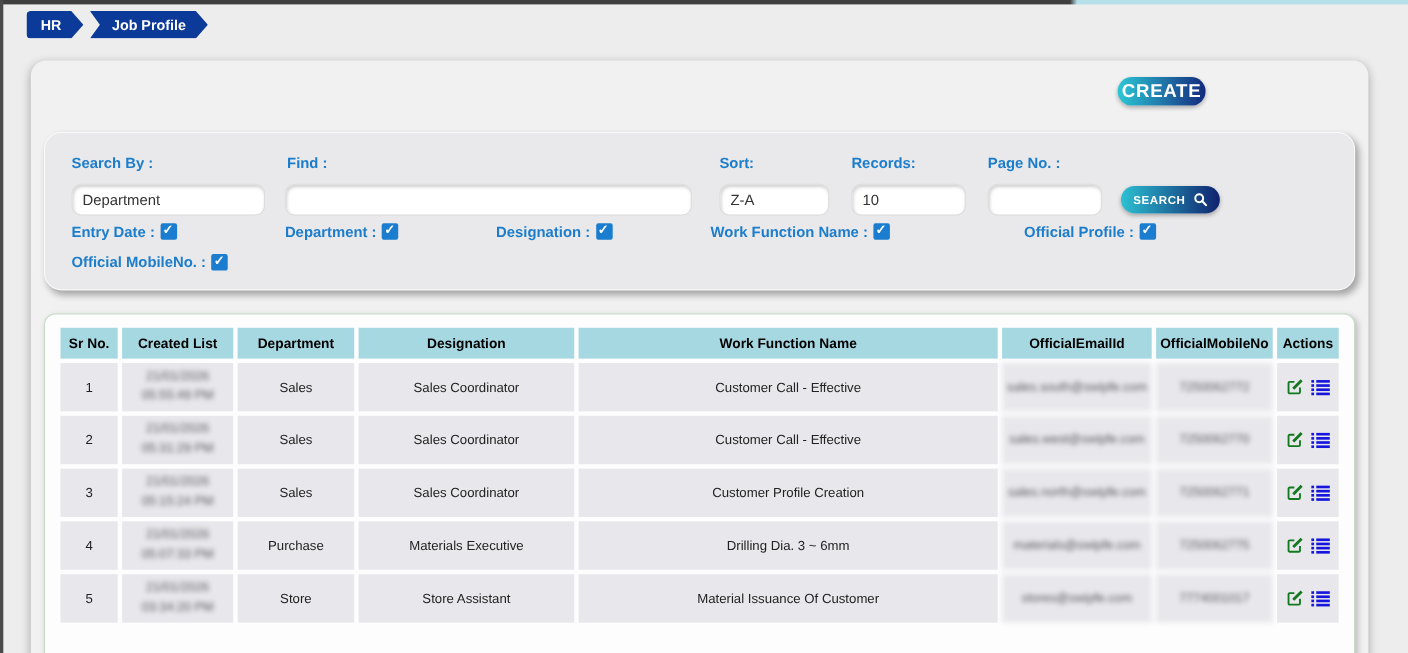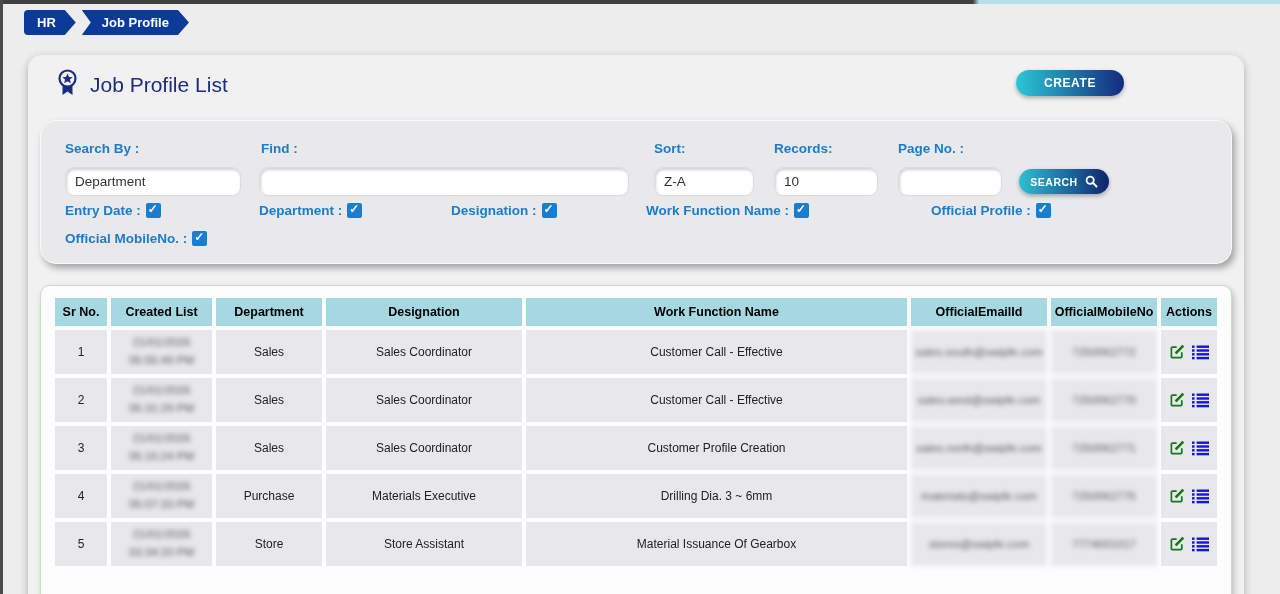--- a/index.html
+++ b/index.html
@@ -21,22 +21,22 @@
   .crumb.first { clip-path:polygon(0 0,calc(100% - 11px) 0,100% 50%,calc(100% - 11px) 100%,0 100%); border-radius:4px 0 0 4px; }
   .crumb.arrow { clip-path:polygon(0 0,calc(100% - 11px) 0,100% 50%,calc(100% - 11px) 100%,0 100%,9px 50%); padding-left:20px; }
 
   
   .main-card { position:absolute; left:28px; top:55px; width:1216px; height:558px;
     background:#f2f1f2; border-radius:14px; box-shadow:0 3px 9px rgba(0,0,0,0.28); }
 
   .title-wrap { position:absolute; left:28px; top:14px; display:flex; align-items:center; gap:11px; }
   .page-title { font-size:21px; color:#1b2d7e; }
 
-  .create-btn { position:absolute; left:988px; top:15px; width:108px; height:26px;
-    border:none; border-radius:13px; color:#fff; font-weight:bold; font-size:12px;
+  .create-btn { position:absolute; left:988px; top:15px; width:80px; height:26px;
+    border:none; border-radius:13px; color:#fff; font-weight:bold; font-size:17px;
     letter-spacing:0.6px; font-family:"Liberation Sans",sans-serif; cursor:pointer;
     background:linear-gradient(90deg,#2cc7d6 0%,#142a7e 100%);
     box-shadow:0 2px 4px rgba(0,0,0,0.3); }
 
   
   .search-panel { position:absolute; left:12px; top:65px; width:1192px; height:144px;
     background:#e9e8ea; border:1px solid #fafafa; border-radius:16px;
     box-shadow:3px 4px 7px rgba(0,0,0,0.33); }
   .s-label { position:absolute; color:#1b7dcb; font-weight:bold; font-size:13.5px; }
   .s-input { position:absolute; height:29px; border:1px solid #dcdcdc; border-radius:9px;
@@ -75,30 +75,20 @@
 <div class="top-edge"></div>
 <div class="left-edge"></div>
 
 <div class="breadcrumb">
   <span class="crumb first">HR</span>
   <span class="crumb arrow">Job Profile</span>
 </div>
 
 <div class="main-card">
 
-  <div class="title-wrap">
-    <span>
-      <svg width="23" height="28" viewBox="0 0 23 28">
-        <path d="M6.5 16 L6.5 26 L11.5 22.5 L16.5 26 L16.5 16 Z" fill="#1b2d7e"></path>
-        <circle cx="11.5" cy="9.5" r="8" fill="#f2f1f2" stroke="#1b2d7e" stroke-width="2.2"></circle>
-        <path d="M11.5 4.5 L13 8 L16.7 8.2 L13.9 10.6 L14.9 14.2 L11.5 12.2 L8.1 14.2 L9.1 10.6 L6.3 8.2 L10 8 Z" fill="#1b2d7e"></path>
-      </svg>
-    </span>
-    <span class="page-title">Job Profile List</span>
-  </div>
 
   <button class="create-btn">CREATE</button>
 
   <div class="search-panel">
     <span class="s-label" style="left:24px;top:20px">Search By :</span>
     <input class="s-input" style="left: 24px; top: 46px; width: 176px;" value="Department">
 
     <span class="s-label" style="left:220px;top:20px">Find :</span>
     <input class="s-input" style="left: 218px; top: 46px; width: 370px;" value="">
 
@@ -313,21 +303,21 @@
     </td>
   </tr>
           <tr>
     <td>5</td>
     <td class="date-cell">
       <div class="redacted">21/01/2026</div>
       <div class="redacted">03:34:20 PM</div>
     </td>
     <td>Store</td>
     <td>Store Assistant</td>
-    <td>Material Issuance Of Gearbox</td>
+    <td>Material Issuance Of Customer</td>
     <td class="redacted">stores@swipfe.com</td>
     <td class="redacted">7774001017</td>
     <td class="actions-cell">
       <span class="icons">
         <span class="icon-btn">
           <svg width="16" height="16" viewBox="0 0 16 16">
             <path d="M12.8 8.3 V12.6 A1 1 0 0 1 11.8 13.6 H3.4 A1 1 0 0 1 2.4 12.6 V4.2 A1 1 0 0 1 3.4 3.2 H7.7" fill="none" stroke="#12791f" stroke-width="1.7"></path>
             <path d="M7.6 8.4 L13.4 2.6" stroke="#12791f" stroke-width="2.6" stroke-linecap="square"></path>
             <path d="M6.6 9.4 L8.6 9 L7 7.4 Z" fill="#12791f"></path>
           </svg>

